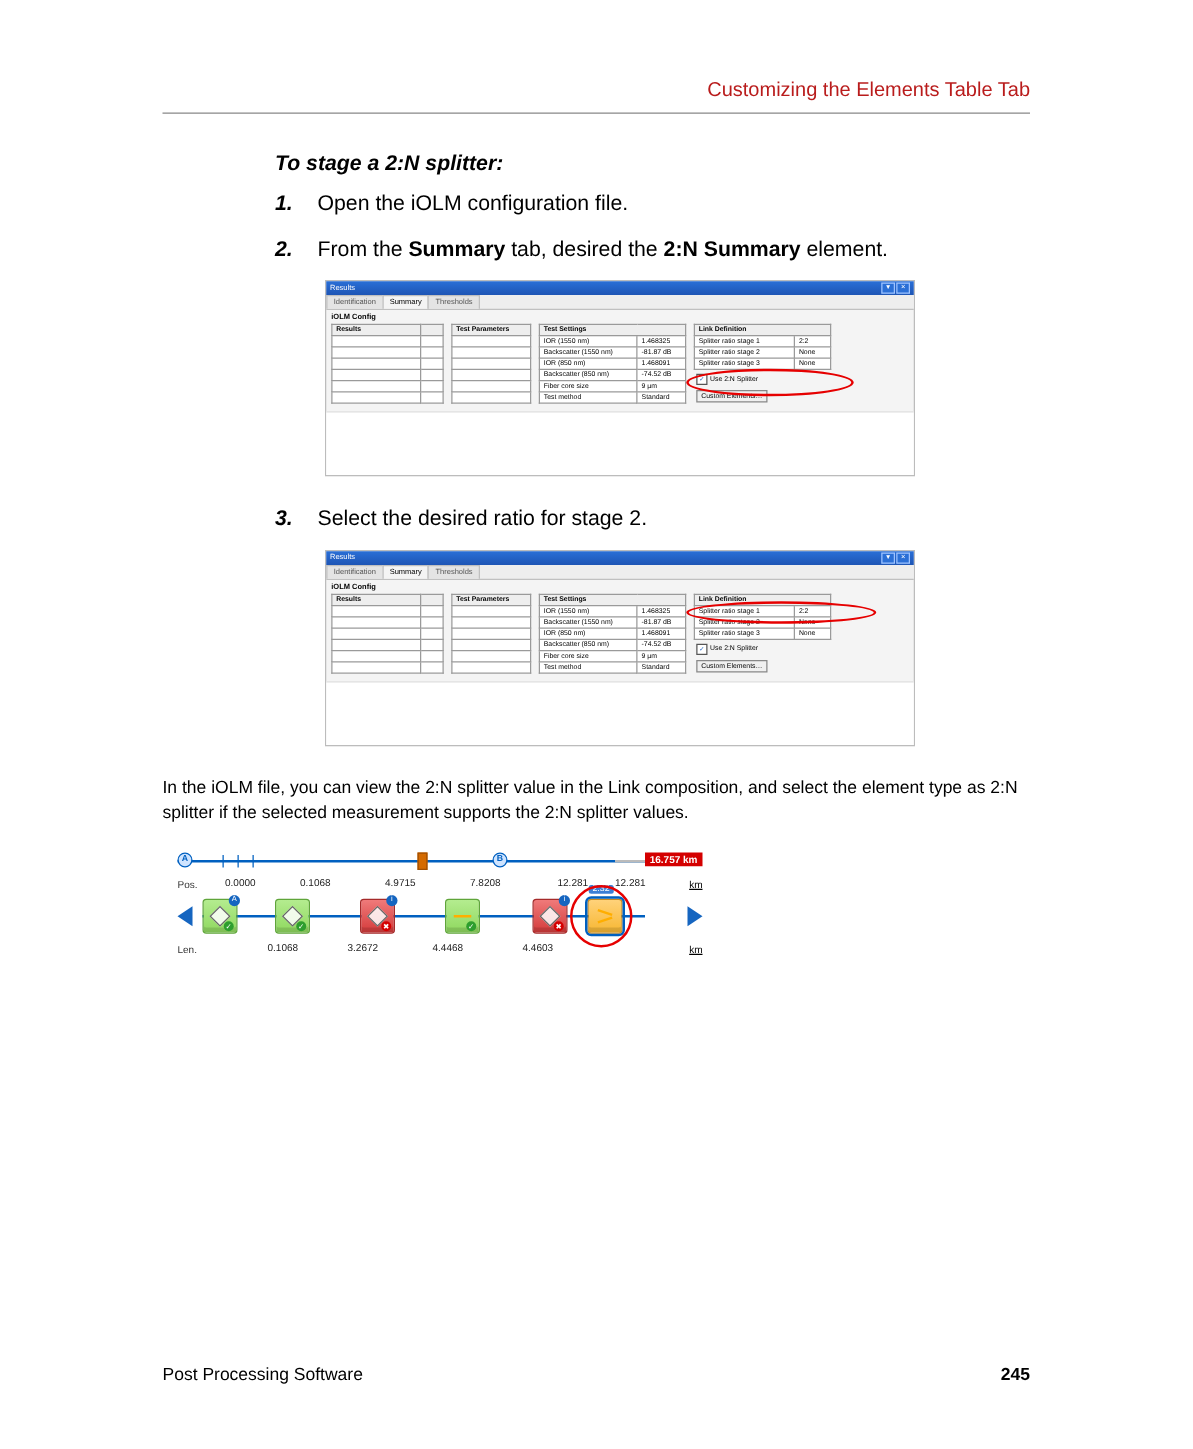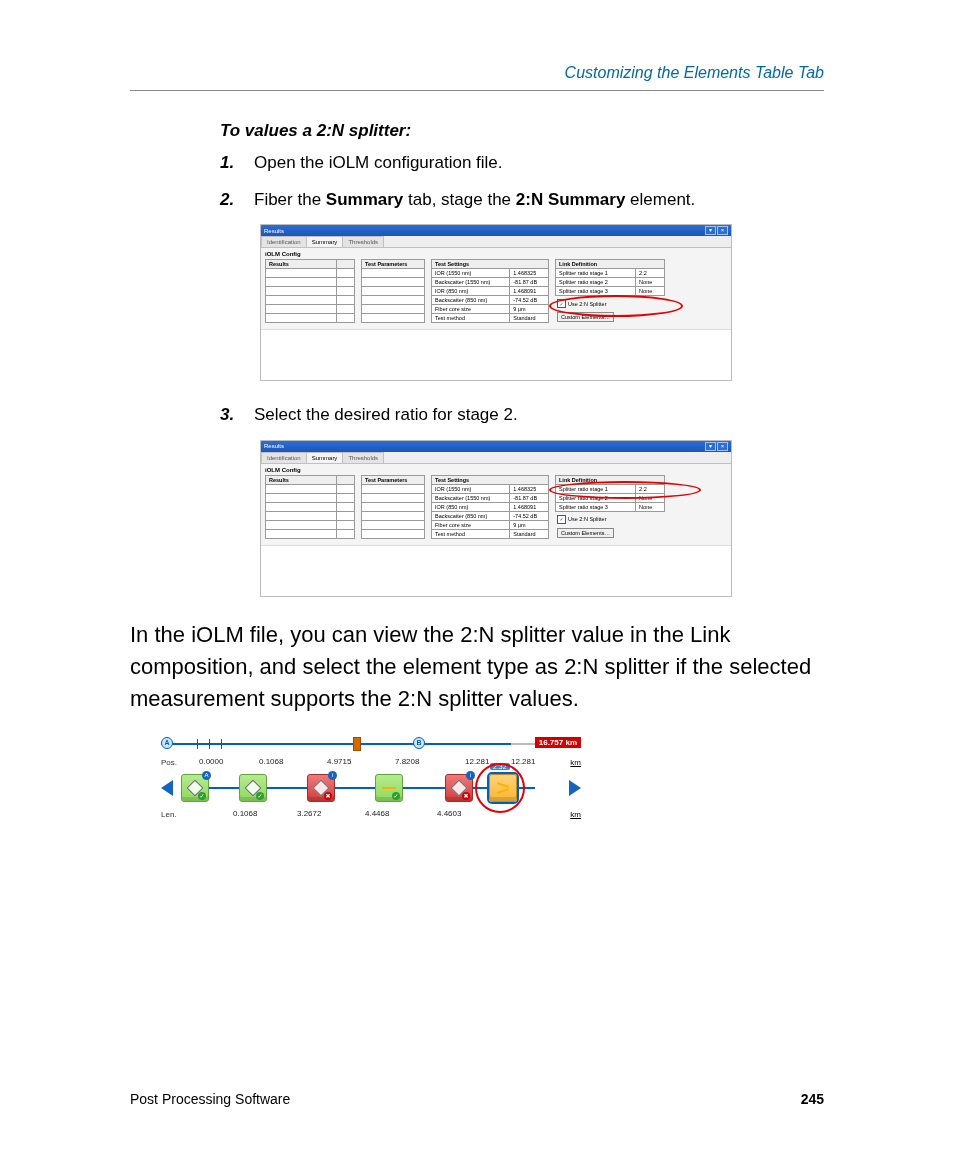--- a/index.html
+++ b/index.html
@@ -17,23 +17,22 @@
   }
   .header-area {
     text-align: right;
     margin-bottom: 6px;
   }
   .header-title {
     font-weight: 700;
     font-size: 19px;
   }
   .header-sub {
-    font-style: italic;
     font-size: 16px;
-    color: #0369a1;
+    color: #b91c1c;
     margin-top: 2px;
   }
   .header-rule {
     border: none;
     border-top: 1.5px solid #888;
     margin: 8px 0 30px 0;
   }
   .content {
     margin-left: 90px;
   }
@@ -51,21 +50,21 @@
   }
   .step-num {
     font-weight: 700;
     font-style: italic;
     width: 34px;
     flex: 0 0 34px;
   }
   .step-body { flex: 1; }
   .b { font-weight: 700; }
   .paratext {
-    font-size: 22px;
+    font-size: 14px;
     line-height: 1.45;
     margin: 14px 0 0 0;
   }
   .content-wide { margin-left: 0; }
 
   
   .panel {
     border: 1px solid #bcbcbc;
     background: #f4f4f4;
     margin: 6px 0 22px 40px;
@@ -142,21 +141,21 @@
     position: absolute;
     border: 2px solid #e60000;
     border-radius: 50% / 50%;
     pointer-events: none;
   }
   .posrel { position: relative; }
   .panel-pad { height: 50px; background: #fff; border-top: 1px solid #ddd;}
 
   
   .linkfig {
-    margin: 18px 0 0 25px;
+    margin: 18px 0 0 6px;
     width: 420px;
     font-size: 8px;
     position: relative;
     padding: 4px 6px 6px 6px;
   }
   .lf-topbar {
     position: relative;
     height: 14px;
   }
   .lf-axis {
@@ -234,31 +233,31 @@
 </head>
 <body>
 
 <div class="page">
   <div class="header-area">
     <div class="header-sub">Customizing the Elements Table Tab</div>
   </div>
   <hr class="header-rule">
 
   <div class="content">
-    <div class="proc-title">To values a 2:N splitter:</div>
+    <div class="proc-title">To stage a 2:N splitter:</div>
 
     <div class="step">
       <div class="step-num">1.</div>
       <div class="step-body">Open the iOLM configuration file.</div>
     </div>
 
     <div class="step">
       <div class="step-num">2.</div>
       <div class="step-body">
-        <span>Fiber the </span><span class="b">Summary</span><span> tab, stage the </span><span class="b">2:N Summary</span><span> element.</span>
+        <span>From the </span><span class="b">Summary</span><span> tab, desired the </span><span class="b">2:N Summary</span><span> element.</span>
       </div>
     </div>
 
     <div class="panel posrel">
       <div class="panel-titlebar">
         <span>Results</span>
         <span class="winbtns"><span>▾</span><span>×</span></span>
       </div>
       <div class="tabs">
         <div class="tab inactive">Identification</div>

